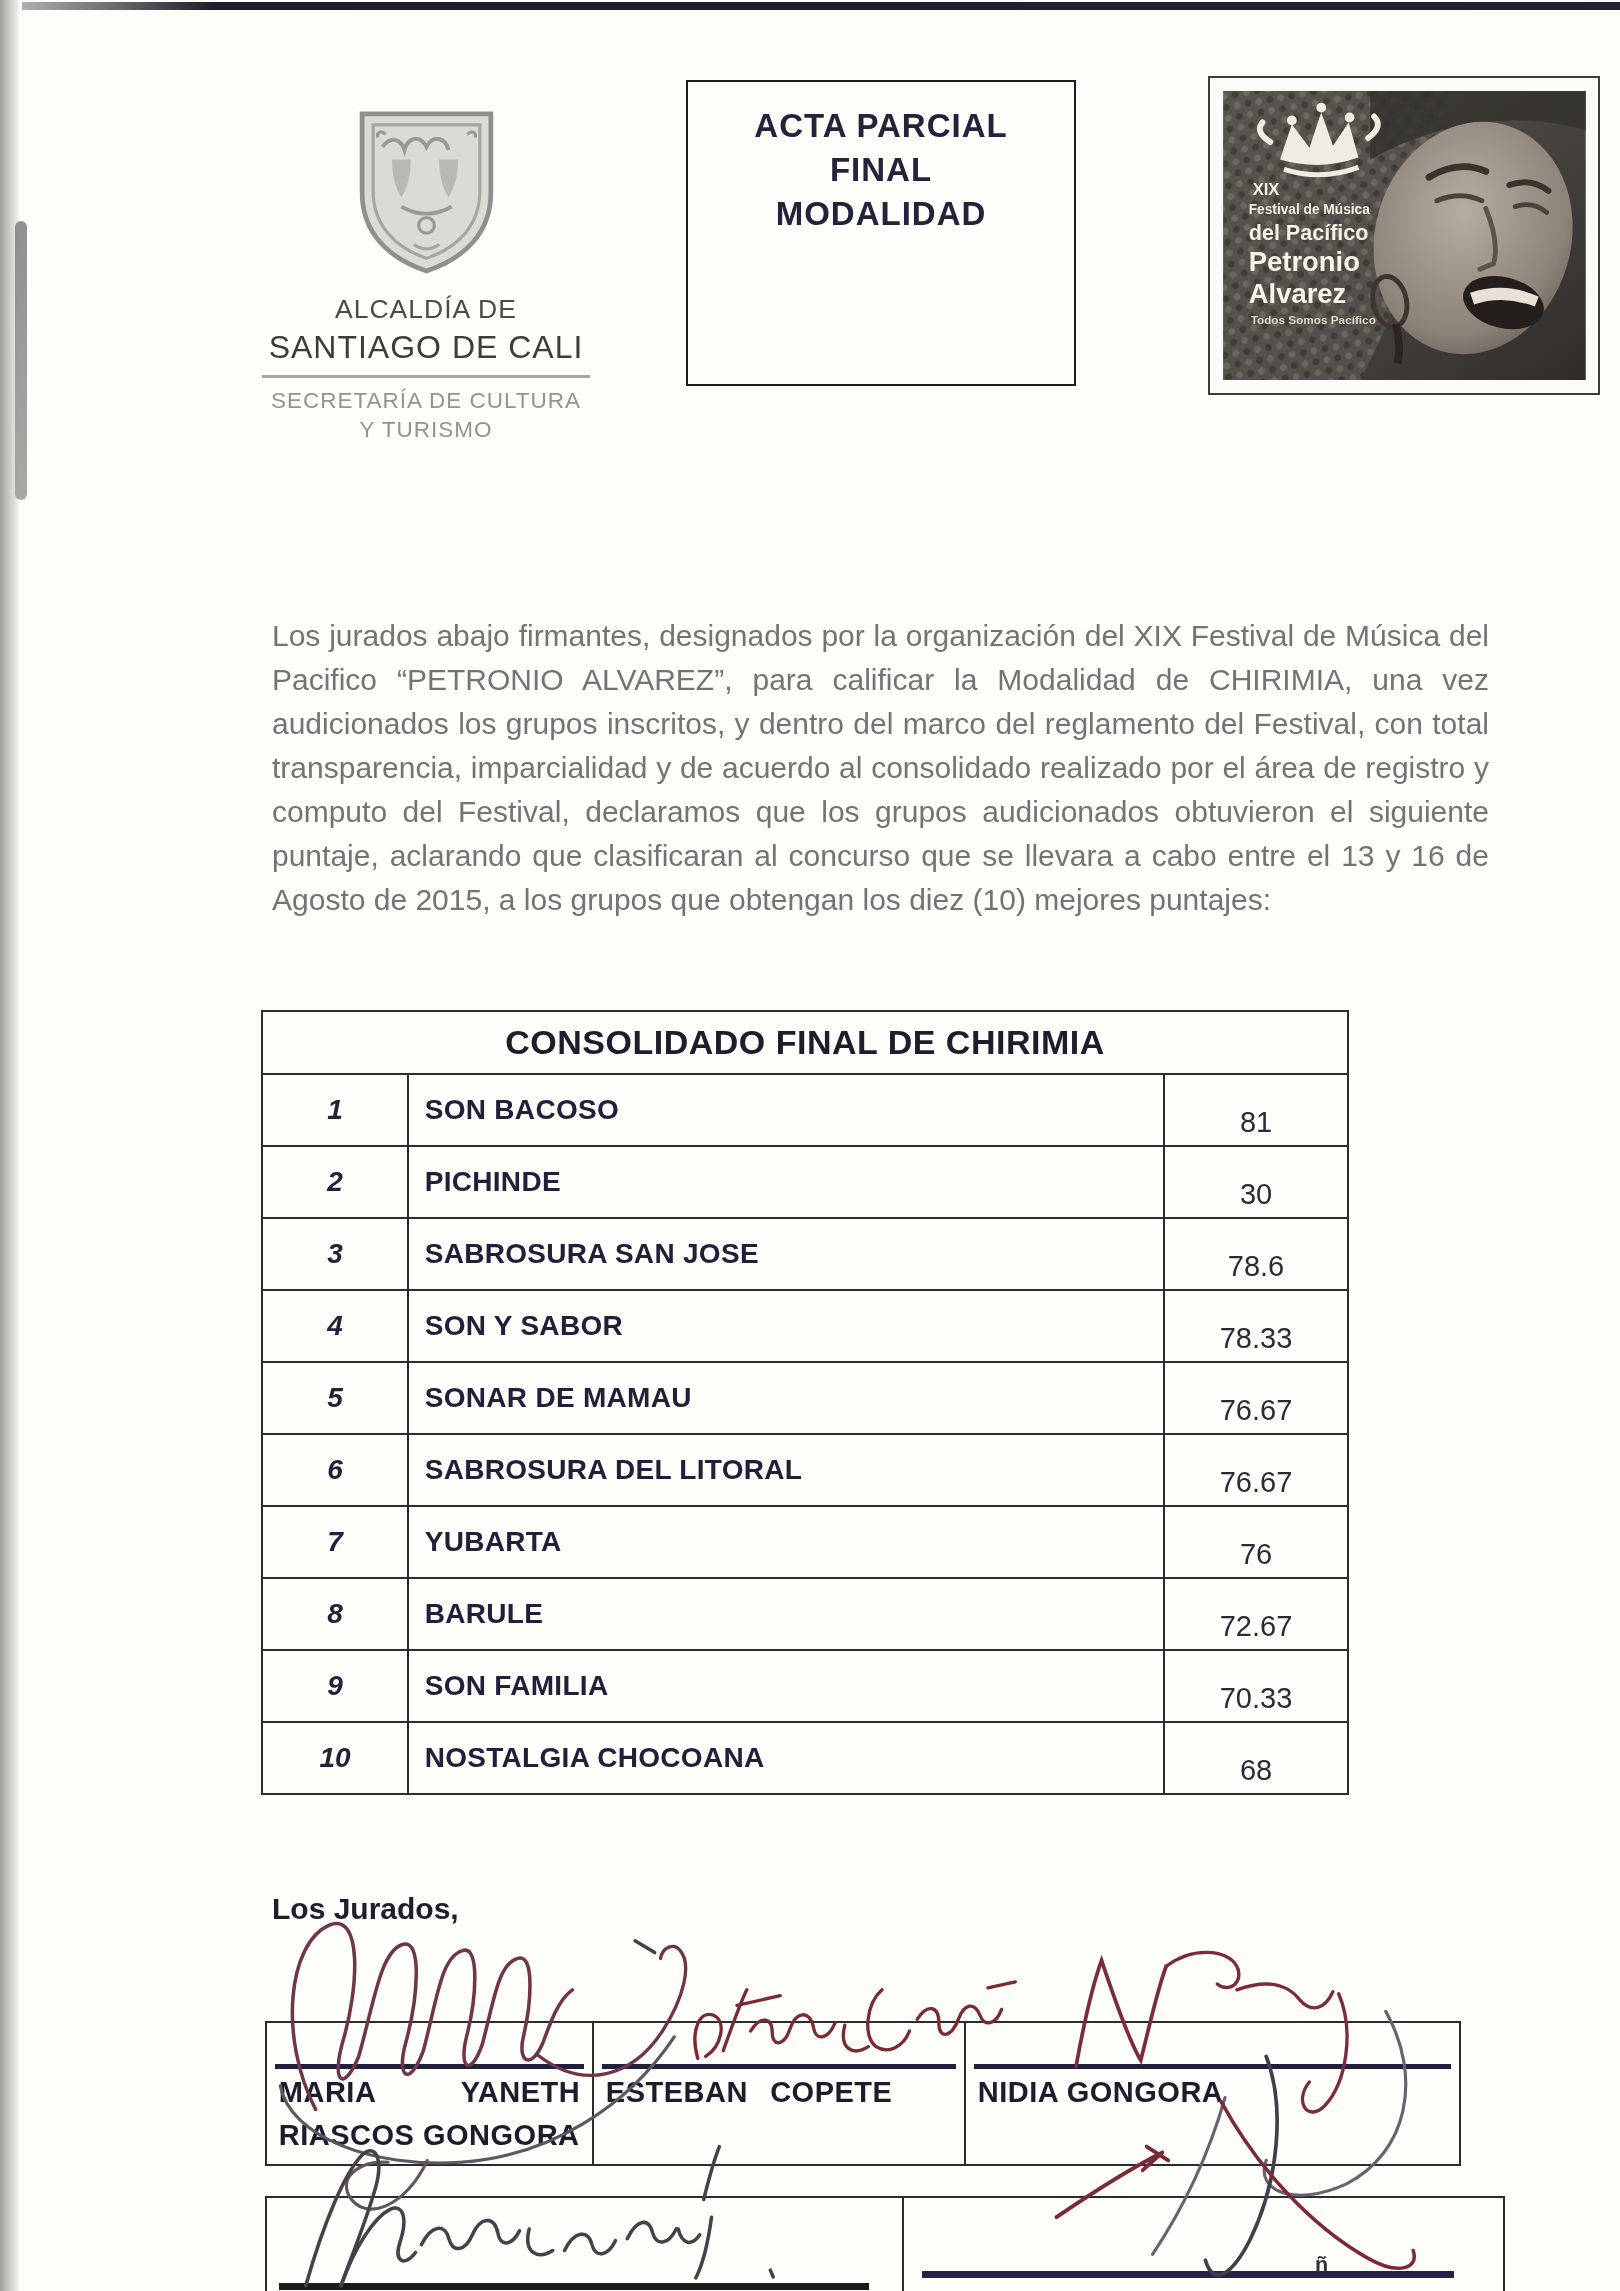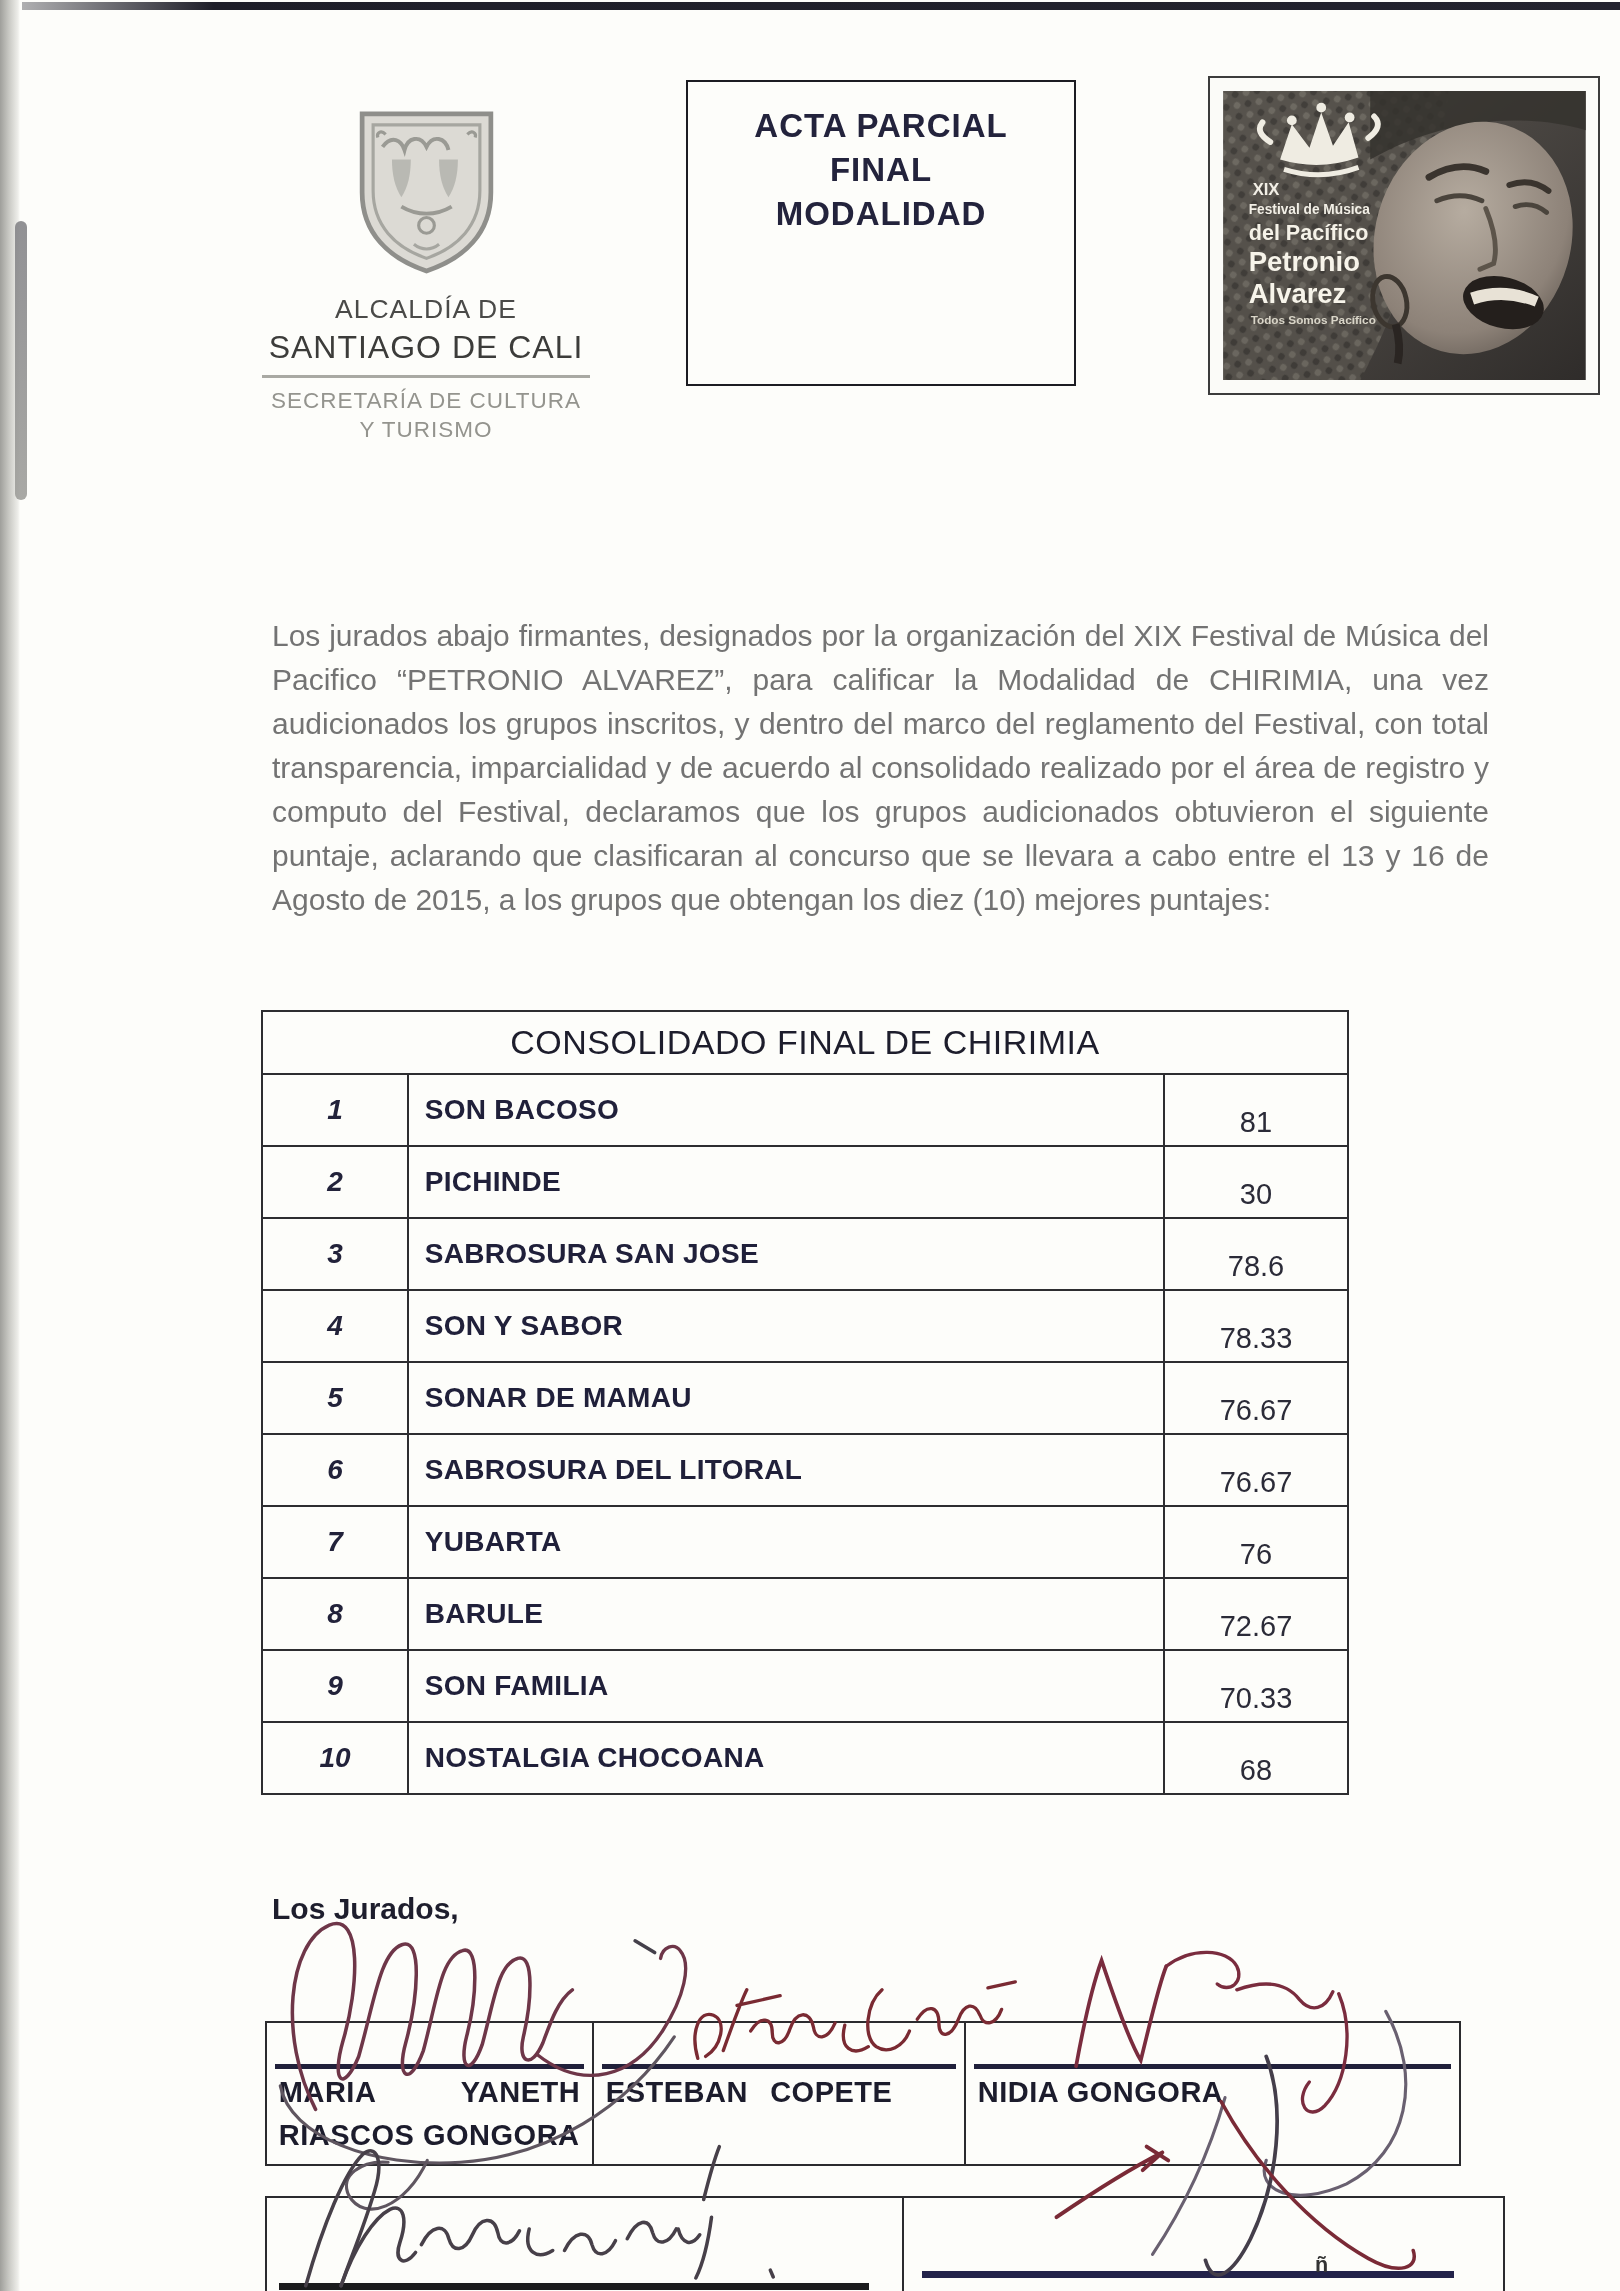--- a/index.html
+++ b/index.html
@@ -32,21 +32,21 @@
   .photo-frame svg{display:block;}
   
   .dateline{position:absolute;left:272px;top:490px;font-size:30px;font-weight:bold;color:#1f1f2e;}
   .paragraph{position:absolute;left:272px;top:574px;width:1217px;
     font-size:30px;font-weight:normal;color:#737373;line-height:44px;
     text-align:justify;margin-top:40px;}
   
   table.score{position:absolute;left:261px;top:1010px;width:1086px;
     border-collapse:collapse;table-layout:fixed;}
   table.score td{border:2px solid #2d2d30;box-sizing:border-box;}
-  td.t-title{height:63px;text-align:center;font-size:34px;font-weight:normal;
+  td.t-title{height:63px;text-align:center;font-size:34px;font-weight:bold;
     color:#1d1d2c;letter-spacing:0.5px;border-radius:6px;}
   td.t-head{height:88px;text-align:center;font-size:30px;font-weight:bold;color:#20202f;}
   tr.t-row{height:72px;}
   td.t-orden{text-align:center;font-size:28px;font-weight:bold;font-style:italic;color:#22223a;}
   td.t-grupo{font-size:28px;font-weight:bold;color:#20203a;padding-left:15.7px;letter-spacing:0.3px;}
   td.t-punt{text-align:center;vertical-align:bottom;font-size:29px;color:#2b2b38;padding-bottom:5.9px;}
   .jurados{position:absolute;left:272px;top:1892px;font-size:30px;font-weight:bold;color:#1e1e2d;}
   
   .sig-table1{position:absolute;left:265px;top:2021px;width:1196px;height:145px;
     display:flex;border:2px solid #2b2b2e;box-sizing:border-box;}

